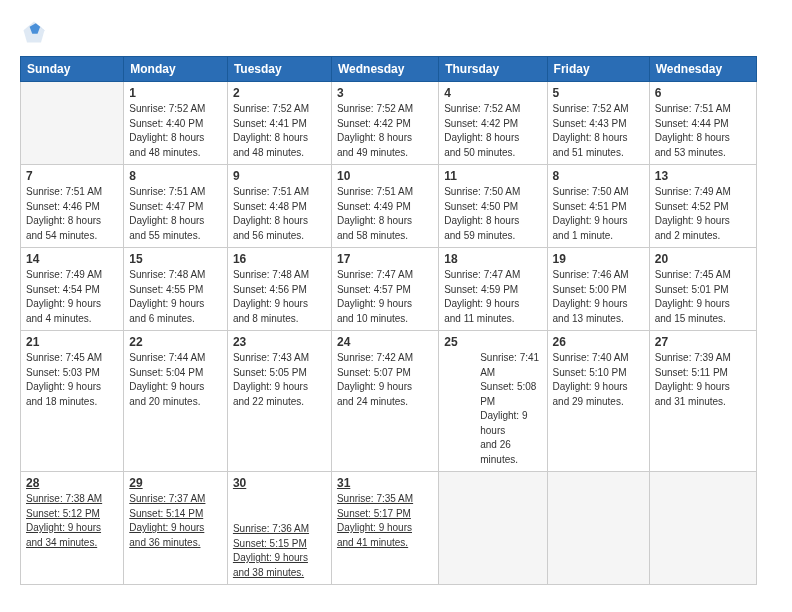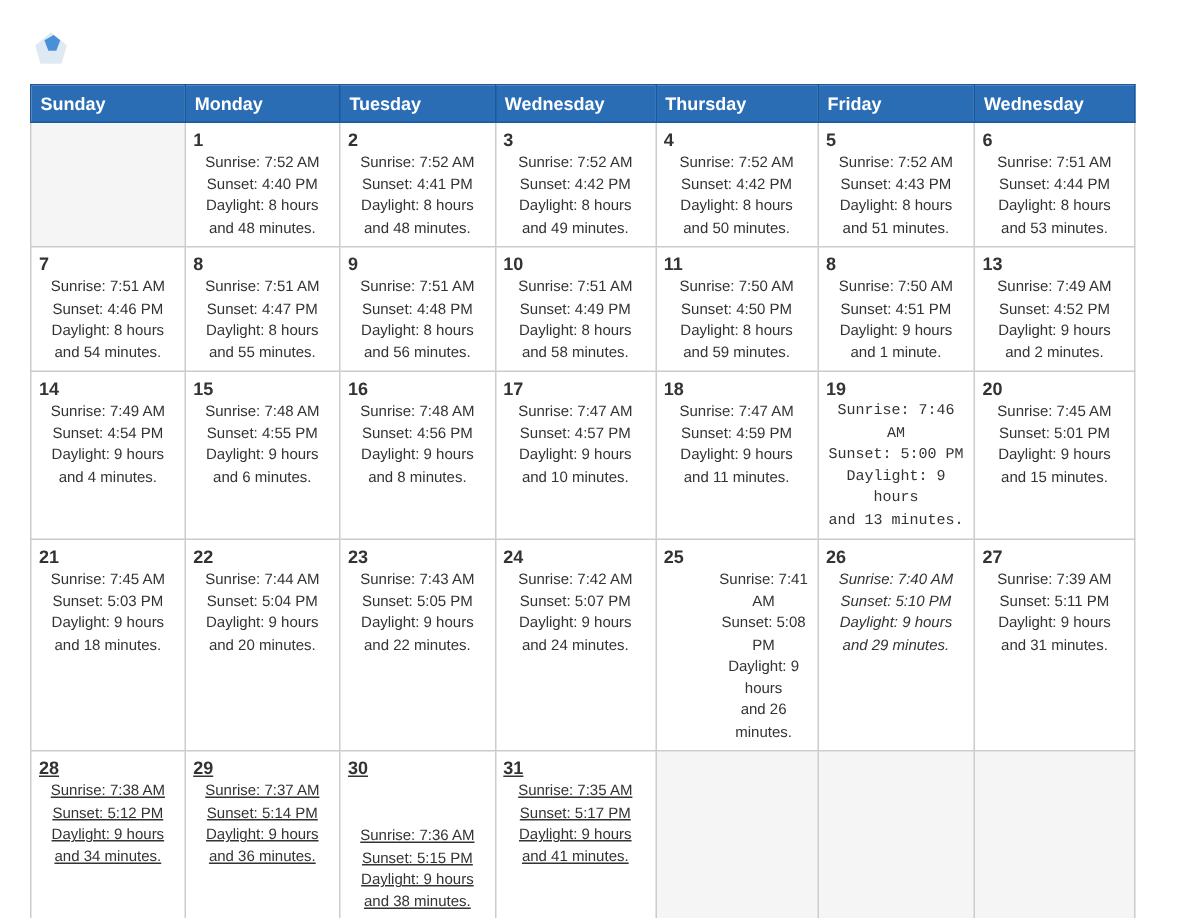--- a/index.html
+++ b/index.html
@@ -86,21 +86,20 @@
     .day-number {
       font-weight: bold;
       font-size: 12px;
       margin-bottom: 2px;
       display: block;
     }
     .day-info {
       font-size: 10px;
       line-height: 1.45;
       color: #333;
-      text-align: center;
     }
     .calendar tr:last-child td {
       height: 70px;
       text-decoration: underline;
     }
   </style>
 </head>
 <body>
 
 <div class="page">
@@ -262,21 +261,21 @@
           </td>
           <td>
             <span class="day-number">18</span>
             <div class="day-info" style="white-space: pre-line;">Sunrise: 7:47 AM
 Sunset: 4:59 PM
 Daylight: 9 hours
 and 11 minutes.</div>
           </td>
           <td>
             <span class="day-number">19</span>
-            <div class="day-info" style="white-space: pre-line; font-family: Liberation Mono, monospace;">Sunrise: 7:46 AM
+            <div class="day-info" style="white-space: pre-line;">Sunrise: 7:46 AM
 Sunset: 5:00 PM
 Daylight: 9 hours
 and 13 minutes.</div>
           </td>
           <td>
             <span class="day-number">20</span>
             <div class="day-info" style="white-space: pre-line;">Sunrise: 7:45 AM
 Sunset: 5:01 PM
 Daylight: 9 hours
 and 15 minutes.</div>
@@ -313,21 +312,21 @@
           </td>
           <td>
             <span class="day-number">25</span>
             <div class="day-info" style="white-space: pre-line; margin-left: 36px;">Sunrise: 7:41 AM
 Sunset: 5:08 PM
 Daylight: 9 hours
 and 26 minutes.</div>
           </td>
           <td>
             <span class="day-number">26</span>
-            <div class="day-info" style="white-space: pre-line; font-style: italic;">Sunrise: 7:40 AM
+            <div class="day-info" style="white-space: pre-line;">Sunrise: 7:40 AM
 Sunset: 5:10 PM
 Daylight: 9 hours
 and 29 minutes.</div>
           </td>
           <td>
             <span class="day-number">27</span>
             <div class="day-info" style="white-space: pre-line;">Sunrise: 7:39 AM
 Sunset: 5:11 PM
 Daylight: 9 hours
 and 31 minutes.</div>

